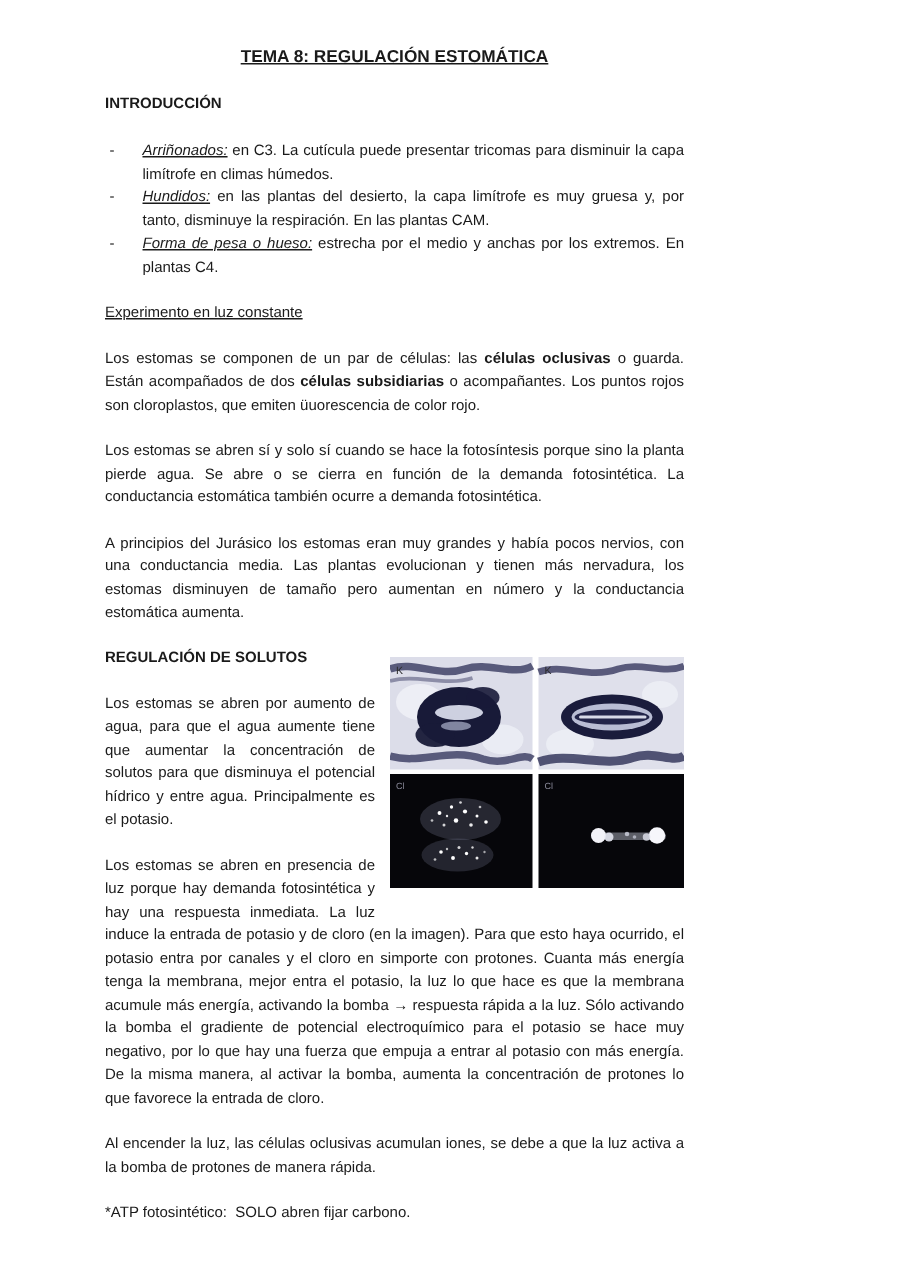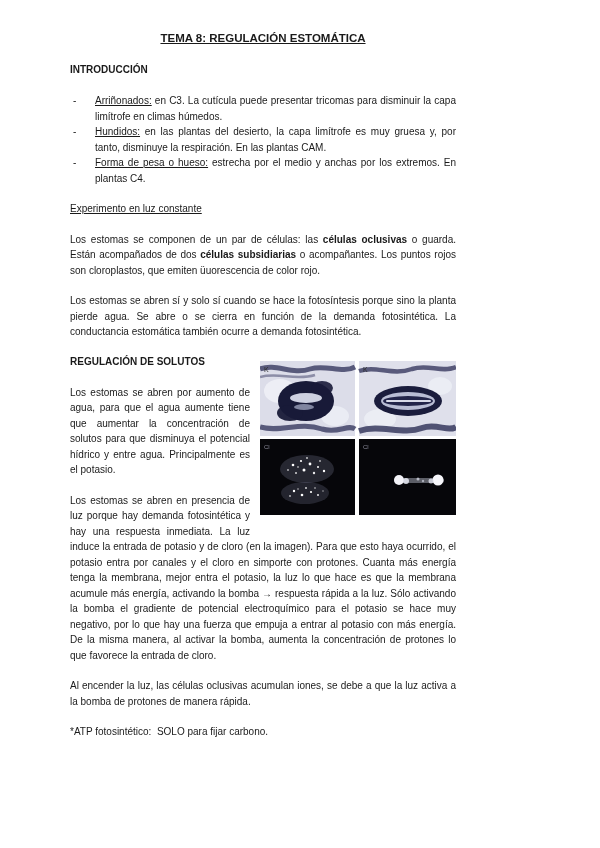--- a/index.html
+++ b/index.html
@@ -23,21 +23,21 @@
     font-weight:bold;
   }
   h1.doc-title span{text-decoration:underline;}
   h2.sec-head{
     margin:0 0 16px 0;
     font-size:10px;
     line-height:14px;
     font-weight:bold;
   }
   p.body-p{margin:0 0 15px 0;text-align:justify;}
-  .u{text-decoration:underline;}
+  .u{text-decoration:underline;font-style:italic;}
   .sub-head{margin:0 0 15px 0;text-decoration:underline;text-align:left;}
   .morph-list{margin:0 0 15px 0;}
   .morph-item{display:flex;text-align:justify;}
   .morph-item .dash{width:25px;flex:0 0 25px;padding-left:3px;box-sizing:border-box;}
   .morph-item .li-text{flex:1;}
   .fig{
     float:right;
     width:196px;height:154px;
     margin:10px 0 12px 10px;
   }
@@ -68,20 +68,21 @@
       <span class="li-text"><span class="u">Forma de pesa o hueso:</span><span> estrecha por el medio y anchas por los extremos. En plantas C4.</span></span>
     </div>
   </div>
 
   <p class="body-p sub-head">Experimento en luz constante</p>
 
   <p class="body-p"><span>Los estomas se componen de un par de células: las </span><b>células oclusivas</b><span> o guarda. Están acompañados de dos </span><b>células subsidiarias</b><span> o acompañantes. Los puntos rojos son cloroplastos, que emiten üuorescencia de color rojo.</span></p>
 
   <p class="body-p">Los estomas se abren sí y solo sí cuando se hace la fotosíntesis porque sino la planta pierde agua. Se abre o se cierra en función de la demanda fotosintética. La conductancia estomática también ocurre a demanda fotosintética.</p>
 
+  <p class="body-p">A principios del Jurásico los estomas eran muy grandes y había pocos nervios, con una conductancia media. Las plantas evolucionan y tienen más nervadura, los estomas disminuyen de tamaño pero aumentan en número y la conductancia estomática aumenta.</p>
 
   <figure class="fig" style="margin-top:6px;margin-right:0;">
     <svg viewBox="0 0 196 154">
 
       <rect x="0" y="0" width="95" height="75" fill="#dcdde9"></rect>
       <ellipse cx="20" cy="30" rx="16" ry="12" fill="#eef0f6" opacity="0.9"></ellipse>
       <ellipse cx="75" cy="55" rx="14" ry="10" fill="#eef0f6" opacity="0.8"></ellipse>
       <path d="M0,8 C16,2 32,14 50,8 C66,3 82,13 95,6" fill="none" stroke="#2c2e55" stroke-width="5" opacity="0.75"></path>
       <path d="M0,16 C18,11 36,20 55,14" fill="none" stroke="#3b3d66" stroke-width="2.5" opacity="0.5"></path>
       <ellipse cx="46" cy="40" rx="28" ry="20" fill="#181a38"></ellipse>
@@ -144,15 +145,15 @@
   </figure>
 
   <h2 class="sec-head">REGULACIÓN DE SOLUTOS</h2>
 
   <p class="body-p">Los estomas se abren por aumento de agua, para que el agua aumente tiene que aumentar la concentración de solutos para que disminuya el potencial hídrico y entre agua. Principalmente es el potasio.</p>
 
   <p class="body-p">Los estomas se abren en presencia de luz porque hay demanda fotosintética y hay una respuesta inmediata. La luz induce la entrada de potasio y de cloro (en la imagen). Para que esto haya ocurrido, el potasio entra por canales y el cloro en simporte con protones. Cuanta más energía tenga la membrana, mejor entra el potasio, la luz lo que hace es que la membrana acumule más energía, activando la bomba → respuesta rápida a la luz. Sólo activando la bomba el gradiente de potencial electroquímico para el potasio se hace muy negativo, por lo que hay una fuerza que empuja a entrar al potasio con más energía. De la misma manera, al activar la bomba, aumenta la concentración de protones lo que favorece la entrada de cloro.</p>
 
   <p class="body-p">Al encender la luz, las células oclusivas acumulan iones, se debe a que la luz activa a la bomba de protones de manera rápida.</p>
 
-  <p class="body-p note">*ATP fotosintético:  SOLO para fijar carbono.</p>
+  <p class="body-p note">*ATP fotosintético:  SOLO abren fijar carbono.</p>
 
 </div>
 
 </body></html>

